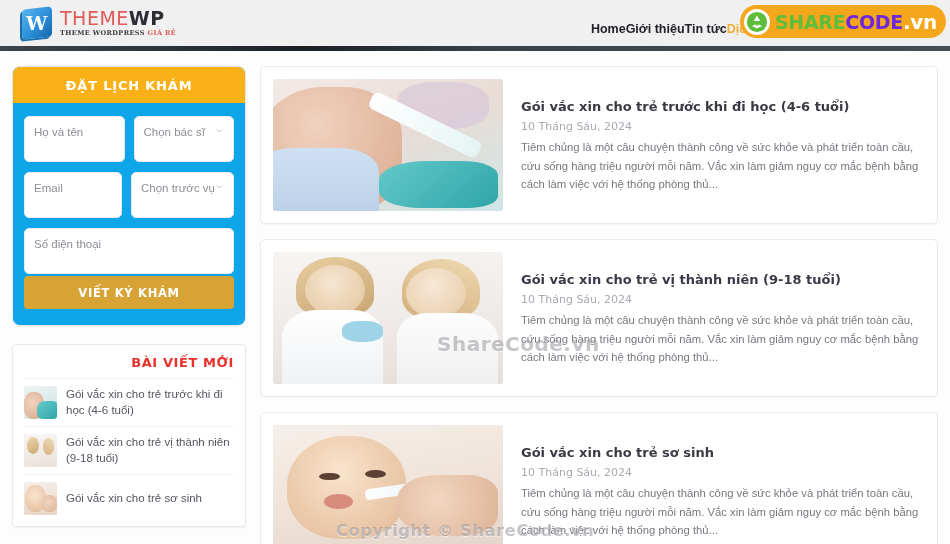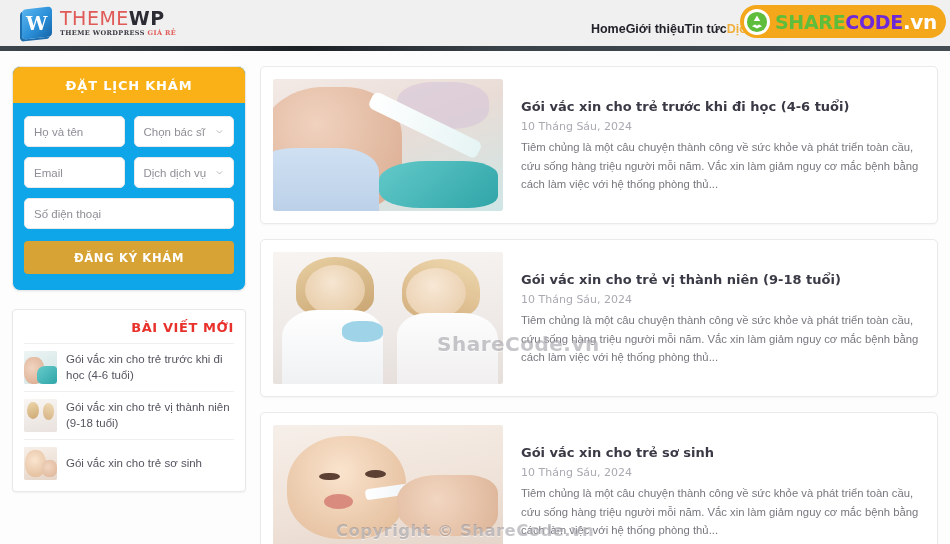--- a/index.html
+++ b/index.html
@@ -141,31 +141,31 @@
   .booking-head {
     background: #f9b117; color: #fff;
     text-align: center;
     font-size: 13px; font-weight: bold; letter-spacing: .8px;
     padding: 11px 0 10px;
     font-family: "DejaVu Sans", sans-serif;
   }
   .booking-body { padding: 13px 11px 16px; }
   .form-row { display: flex; gap: 9px; margin-bottom: 10px; }
   .field {
-    height: 31px; border: 1px solid #e9e9ec; border-radius: 5px;
+    height: 46px; border: 1px solid #e9e9ec; border-radius: 5px;
     background: #fff;
-    display: flex; align-items: center;
-    padding: 0 9px;
+    display: flex; align-items: flex-start;
+    padding: 9px 9px;
     font-size: 11.5px; color: #8e8e97;
     font-family: "Liberation Sans", sans-serif;
     cursor: text;
   }
   .field.select { cursor: pointer; }
   .field.half { width: 50%; }
-  .field.full { width: 100%; margin-bottom: 10px; }
+  .field.full { width: 100%; }
   .field .val { flex: 1; white-space: nowrap; overflow: hidden; }
   .caret {
     width: 9px; height: 9px; flex: none; opacity: .5;
   }
   .cal-icon { width: 11px; height: 11px; flex: none; opacity: .75; }
   .submit-btn {
     width: 100%; height: 33px;
     background: #d6a334; color: #fff;
     border: 0; border-radius: 4px;
     font-size: 11.5px; font-weight: bold; letter-spacing: .7px;
@@ -384,34 +384,34 @@
                 <polyline points="5,9 12,16 19,9"></polyline>
               </svg>
           </div>
         </div>
 
         <div class="form-row">
           <div class="field half">
             <span class="val">Email</span>
           </div>
           <div class="field half select">
-            <span class="val">Dịch dịch vụ</span>
+            <span class="val">Chọn trước vụ</span>
             <svg class="caret" viewBox="0 0 24 24" fill="none" stroke="#6d6d75" stroke-width="2.5">
                 <polyline points="5,9 12,16 19,9"></polyline>
               </svg>
           </div>
         </div>
 
         <div class="field full">
           <span class="val">Số điện thoại</span>
         </div>
 
 
 
-        <button class="submit-btn">ĐĂNG KÝ KHÁM</button>
+        <button class="submit-btn">VIẾT KÝ KHÁM</button>
       </div>
     </section>
 
     <section class="recent-card">
       <div class="recent-head">BÀI VIẾT MỚI</div>
 
       <div class="recent-item">
         <div class="thumb">
           <div class="ph th-a">
               <i class="sk"></i>

